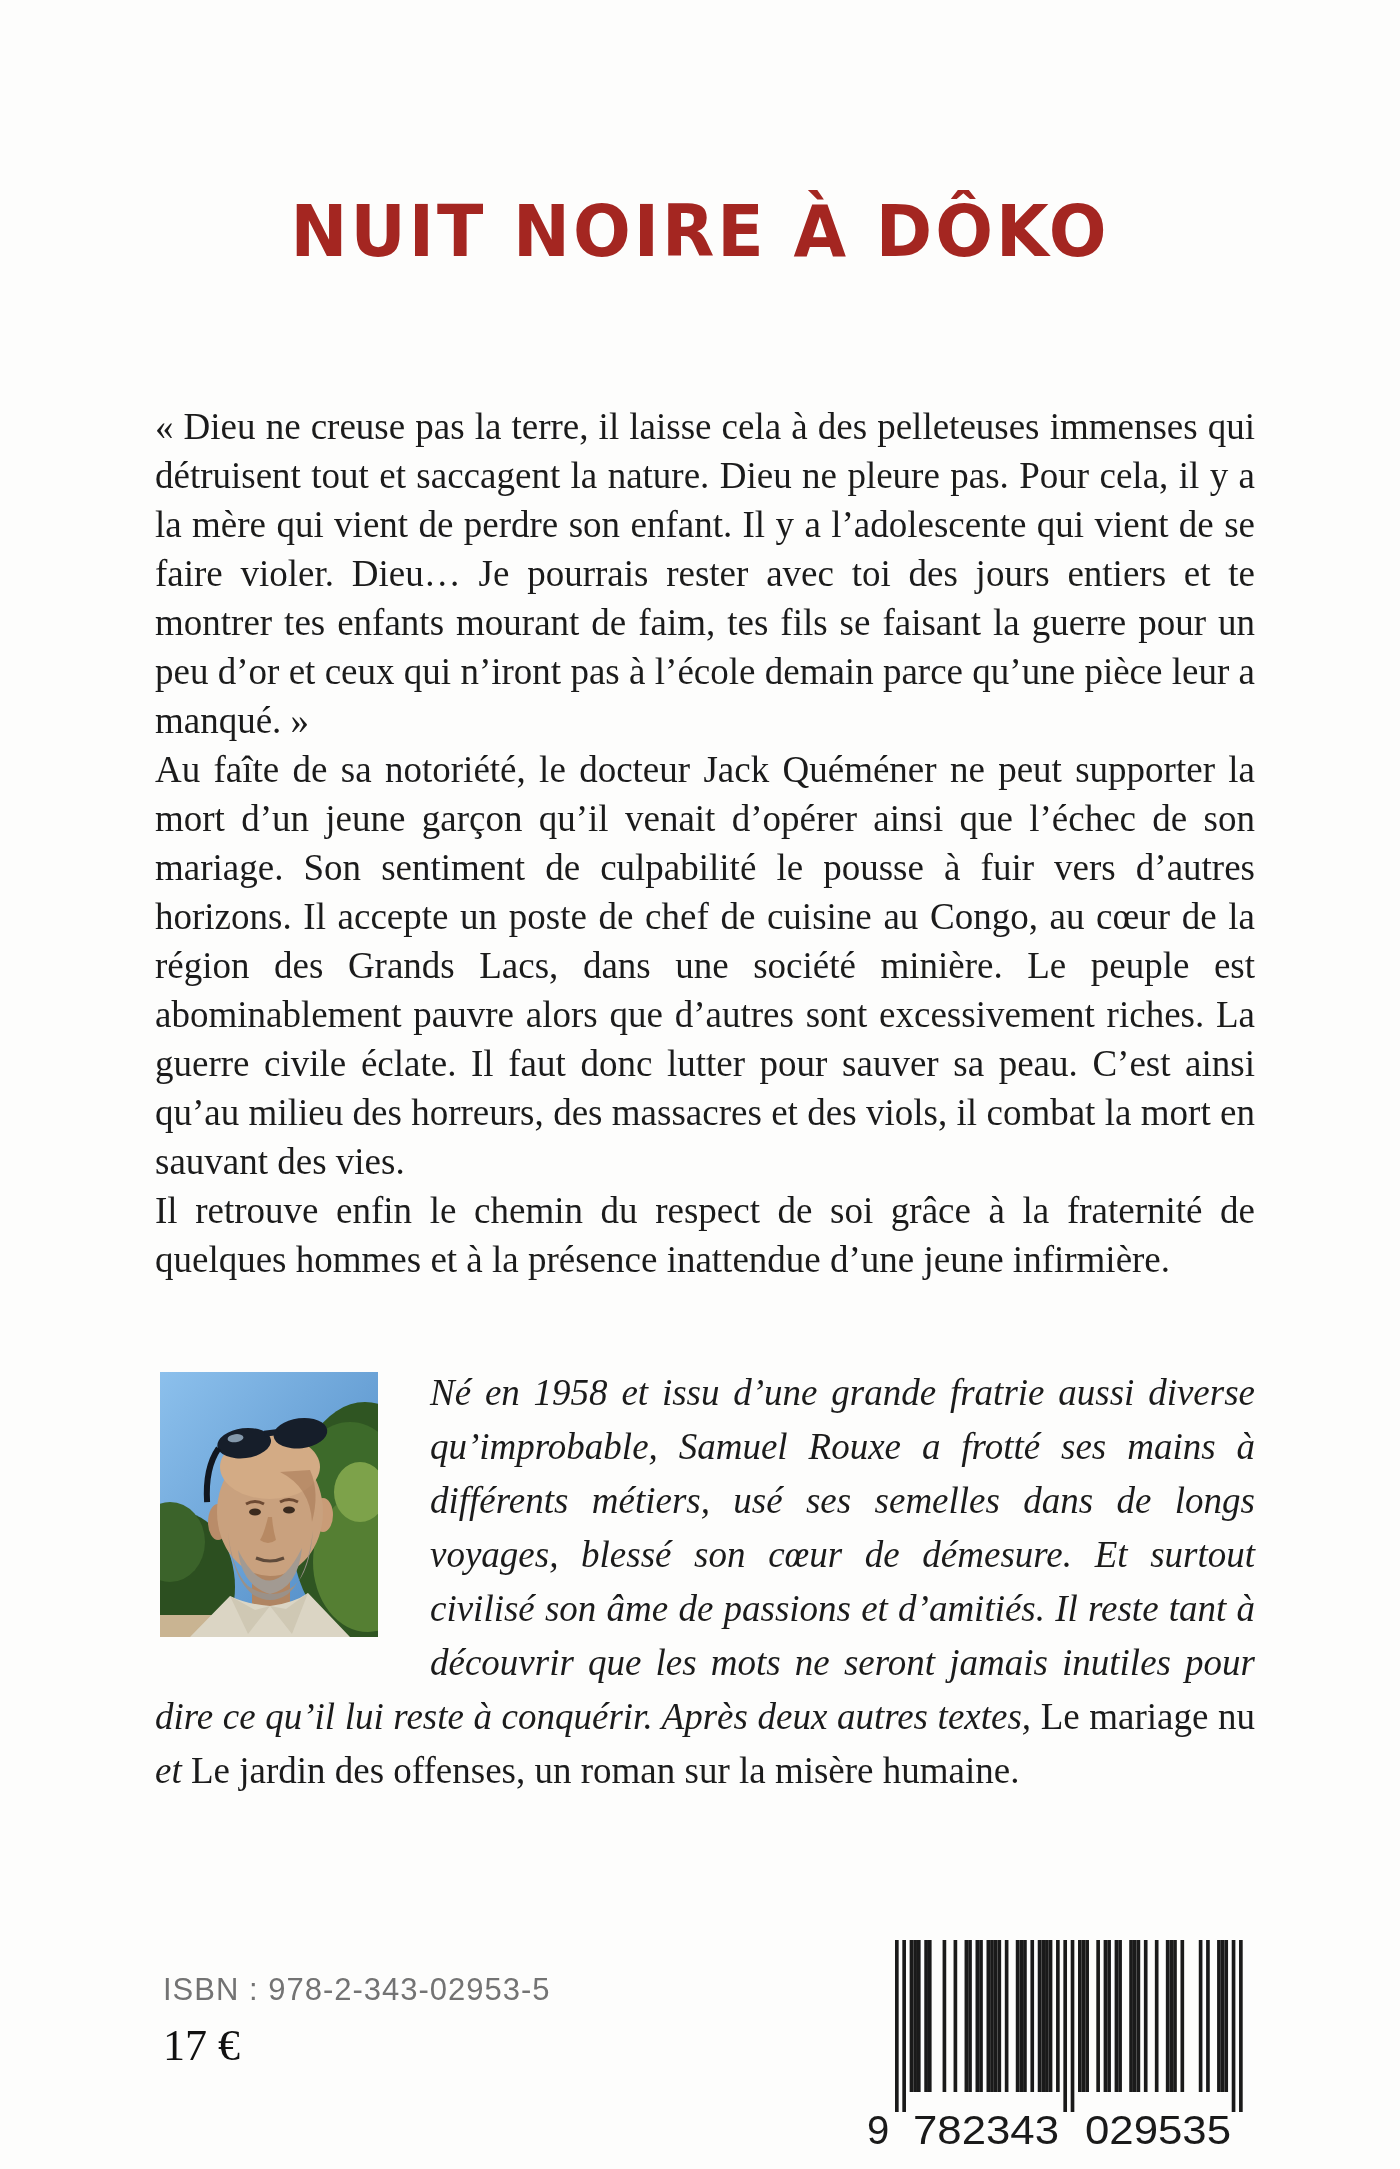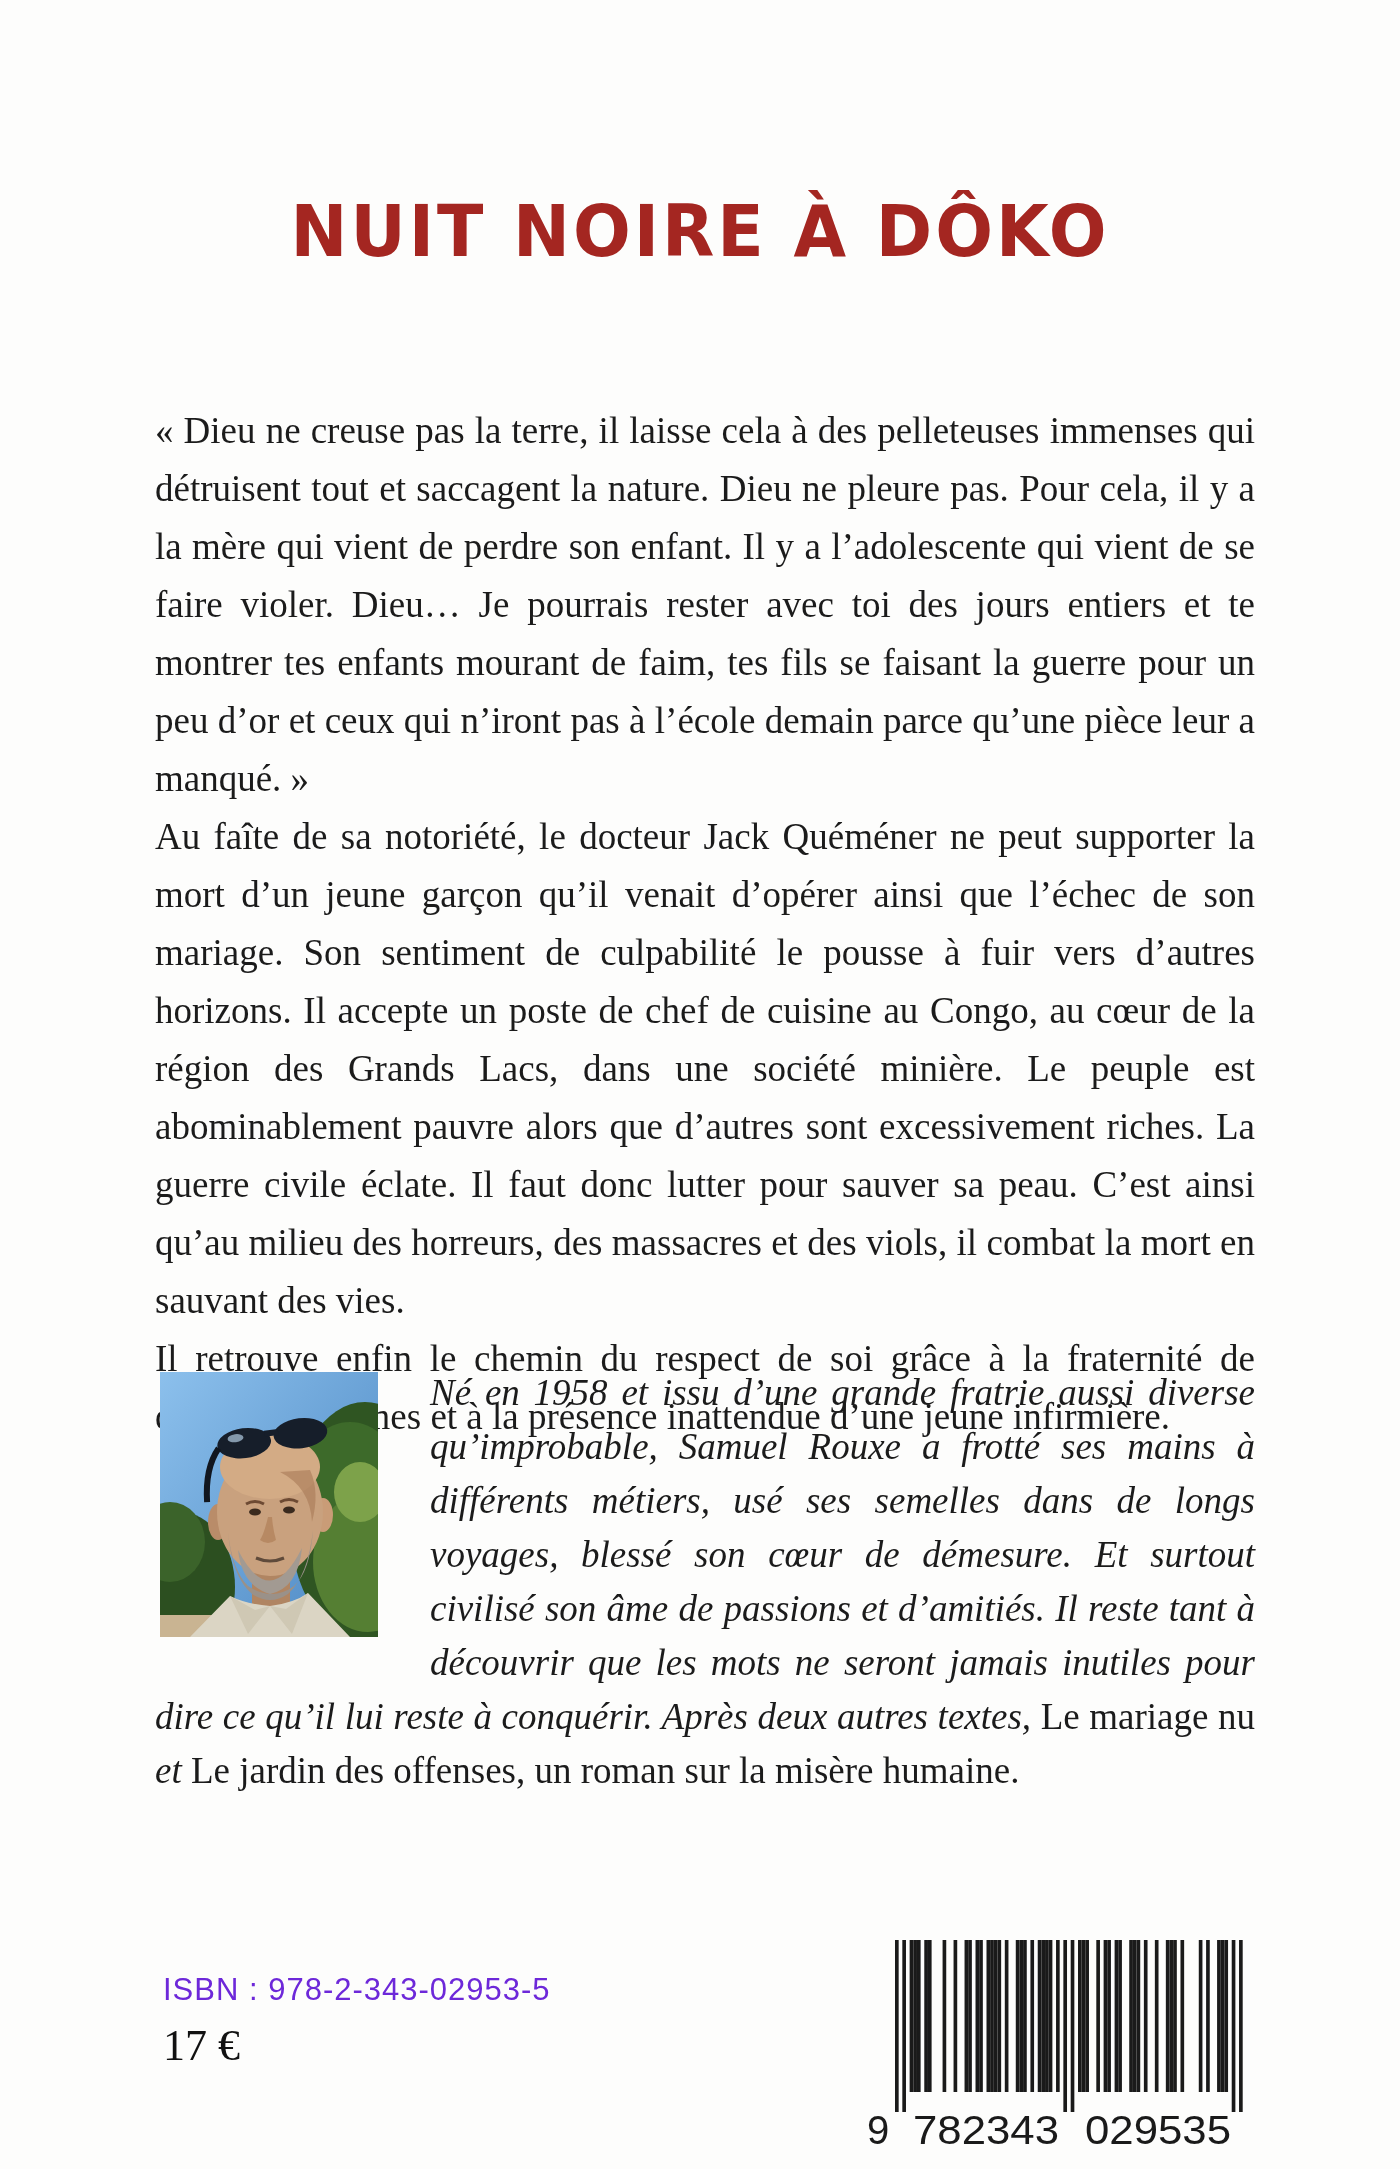--- a/index.html
+++ b/index.html
@@ -11,38 +11,38 @@
   }
   .book-title{
     position:absolute;top:192px;left:0;width:100%;
     text-align:center;
     font-family:"DejaVu Sans", sans-serif;
     font-weight:bold;font-size:68px;letter-spacing:3px;
     transform:scaleY(1.05);
   }
   .synopsis{
     position:absolute;left:155px;top:402px;width:1100px;
-    font-size:37px;line-height:58px;text-align:justify;
+    font-size:37px;line-height:49px;text-align:justify;
   }
   .synopsis p{margin:0;}
   .author-section{
     position:absolute;left:155px;top:1366px;width:1100px;
     font-size:37px;line-height:54px;text-align:justify;
   }
   .author-photo{
     float:left;width:218px;height:265px;margin:6px 52px 10px 5px;
   }
   .bio{margin:0;font-style:italic;}
   .bio .seg-italic{font-style:italic;}
   .bio .seg-bold-italic{font-style:italic;font-weight:normal;}
   .bio .seg-roman{font-style:normal;}
   .isbn-block{position:absolute;left:163px;top:1972px;}
   .isbn-line{
     font-family:"Liberation Sans", sans-serif;
-    font-size:31px;color:#6d28d9;letter-spacing:1px;
+    font-size:31px;color:#737373;letter-spacing:1px;
   }
   .price-line{
     font-family:"Liberation Serif", serif;
     font-size:44px;margin-top:12px;color:#111111;
   }
   .barcode-wrap{position:absolute;left:865px;top:1936px;width:400px;height:212px;}
 </style>
 </head>
 <body>
 

